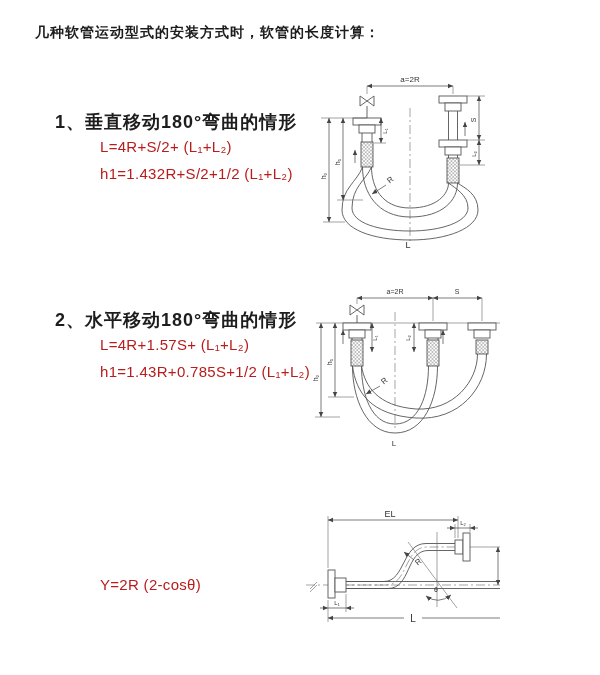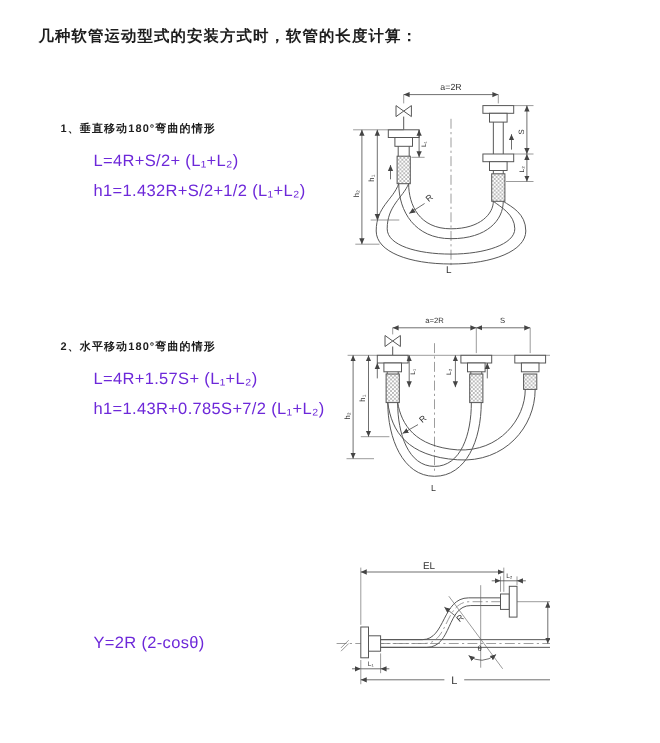--- a/index.html
+++ b/index.html
@@ -1,20 +1,20 @@
 <!DOCTYPE html>
 <html><head>
 <meta charset="utf-8">
 <style>
   html,body{margin:0;padding:0;background:#fff;}
   #page{position:relative;width:500px;height:675px;background:#ffffff;overflow:hidden;
         font-family:"Liberation Sans","DejaVu Sans",sans-serif;color:#222;}
   .title{position:absolute;left:35px;top:24px;font-size:14px;font-weight:bold;letter-spacing:1px;color:#1d1d1d;}
-  .heading{position:absolute;left:55px;font-size:10px;font-weight:bold;letter-spacing:1px;color:#1d1d1d;}
-  .formula{position:absolute;left:85px;font-size:15px;color:#6d28d9;letter-spacing:0.3px;}
+  .heading{position:absolute;left:55px;font-size:18px;font-weight:bold;letter-spacing:1px;color:#1d1d1d;}
+  .formula{position:absolute;left:100px;font-size:15px;color:#b91c1c;letter-spacing:0.3px;}
   .diagram{position:absolute;}
   svg text{fill:#333;font-family:"Liberation Sans","DejaVu Sans",sans-serif;}
   .geo{stroke:#555;stroke-width:0.9;fill:none;}
   .thin{stroke:#666;stroke-width:0.6;fill:none;}
   .dim{stroke:#444;stroke-width:0.7;fill:none;}
   .cl{stroke:#808080;stroke-width:0.7;fill:none;stroke-dasharray:9 3 2 3;}
   .fit{stroke:#555;stroke-width:0.9;fill:#ffffff;}
 </style>
 </head>
 <body>
@@ -22,21 +22,21 @@
 <div id="page">
 
   <div class="title">几种软管运动型式的安装方式时，软管的长度计算：</div>
 
   <div class="heading" style="top:110px">1、垂直移动180°弯曲的情形</div>
   <div class="formula" style="top:138px">L=4R+S/2+ (L₁+L₂)</div>
   <div class="formula" style="top:165px">h1=1.432R+S/2+1/2 (L₁+L₂)</div>
 
   <div class="heading" style="top:308px">2、水平移动180°弯曲的情形</div>
   <div class="formula" style="top:336px">L=4R+1.57S+ (L₁+L₂)</div>
-  <div class="formula" style="top:363px">h1=1.43R+0.785S+7/2 (L₁+L₂)</div>
+  <div class="formula" style="top:363px">h1=1.43R+0.785S+1/2 (L₁+L₂)</div>
 
   <div class="formula" style="top:576px">Y=2R (2-cosθ)</div>
 
   <svg class="diagram" style="left:315px;top:70px" width="185" height="200" viewBox="0 0 185 200">
     <defs>
       <marker id="arr1" viewBox="0 0 10 10" refX="9" refY="5" markerWidth="6" markerHeight="6" markerUnits="userSpaceOnUse" orient="auto-start-reverse">
         <path d="M0,1 L9,5 L0,9 z" fill="#444"></path>
       </marker>
       <pattern id="hatch1" width="3.5" height="3.5" patternUnits="userSpaceOnUse">
         <path d="M0,0 L3.5,3.5 M3.5,0 L0,3.5" stroke="#888" stroke-width="0.5"></path>

